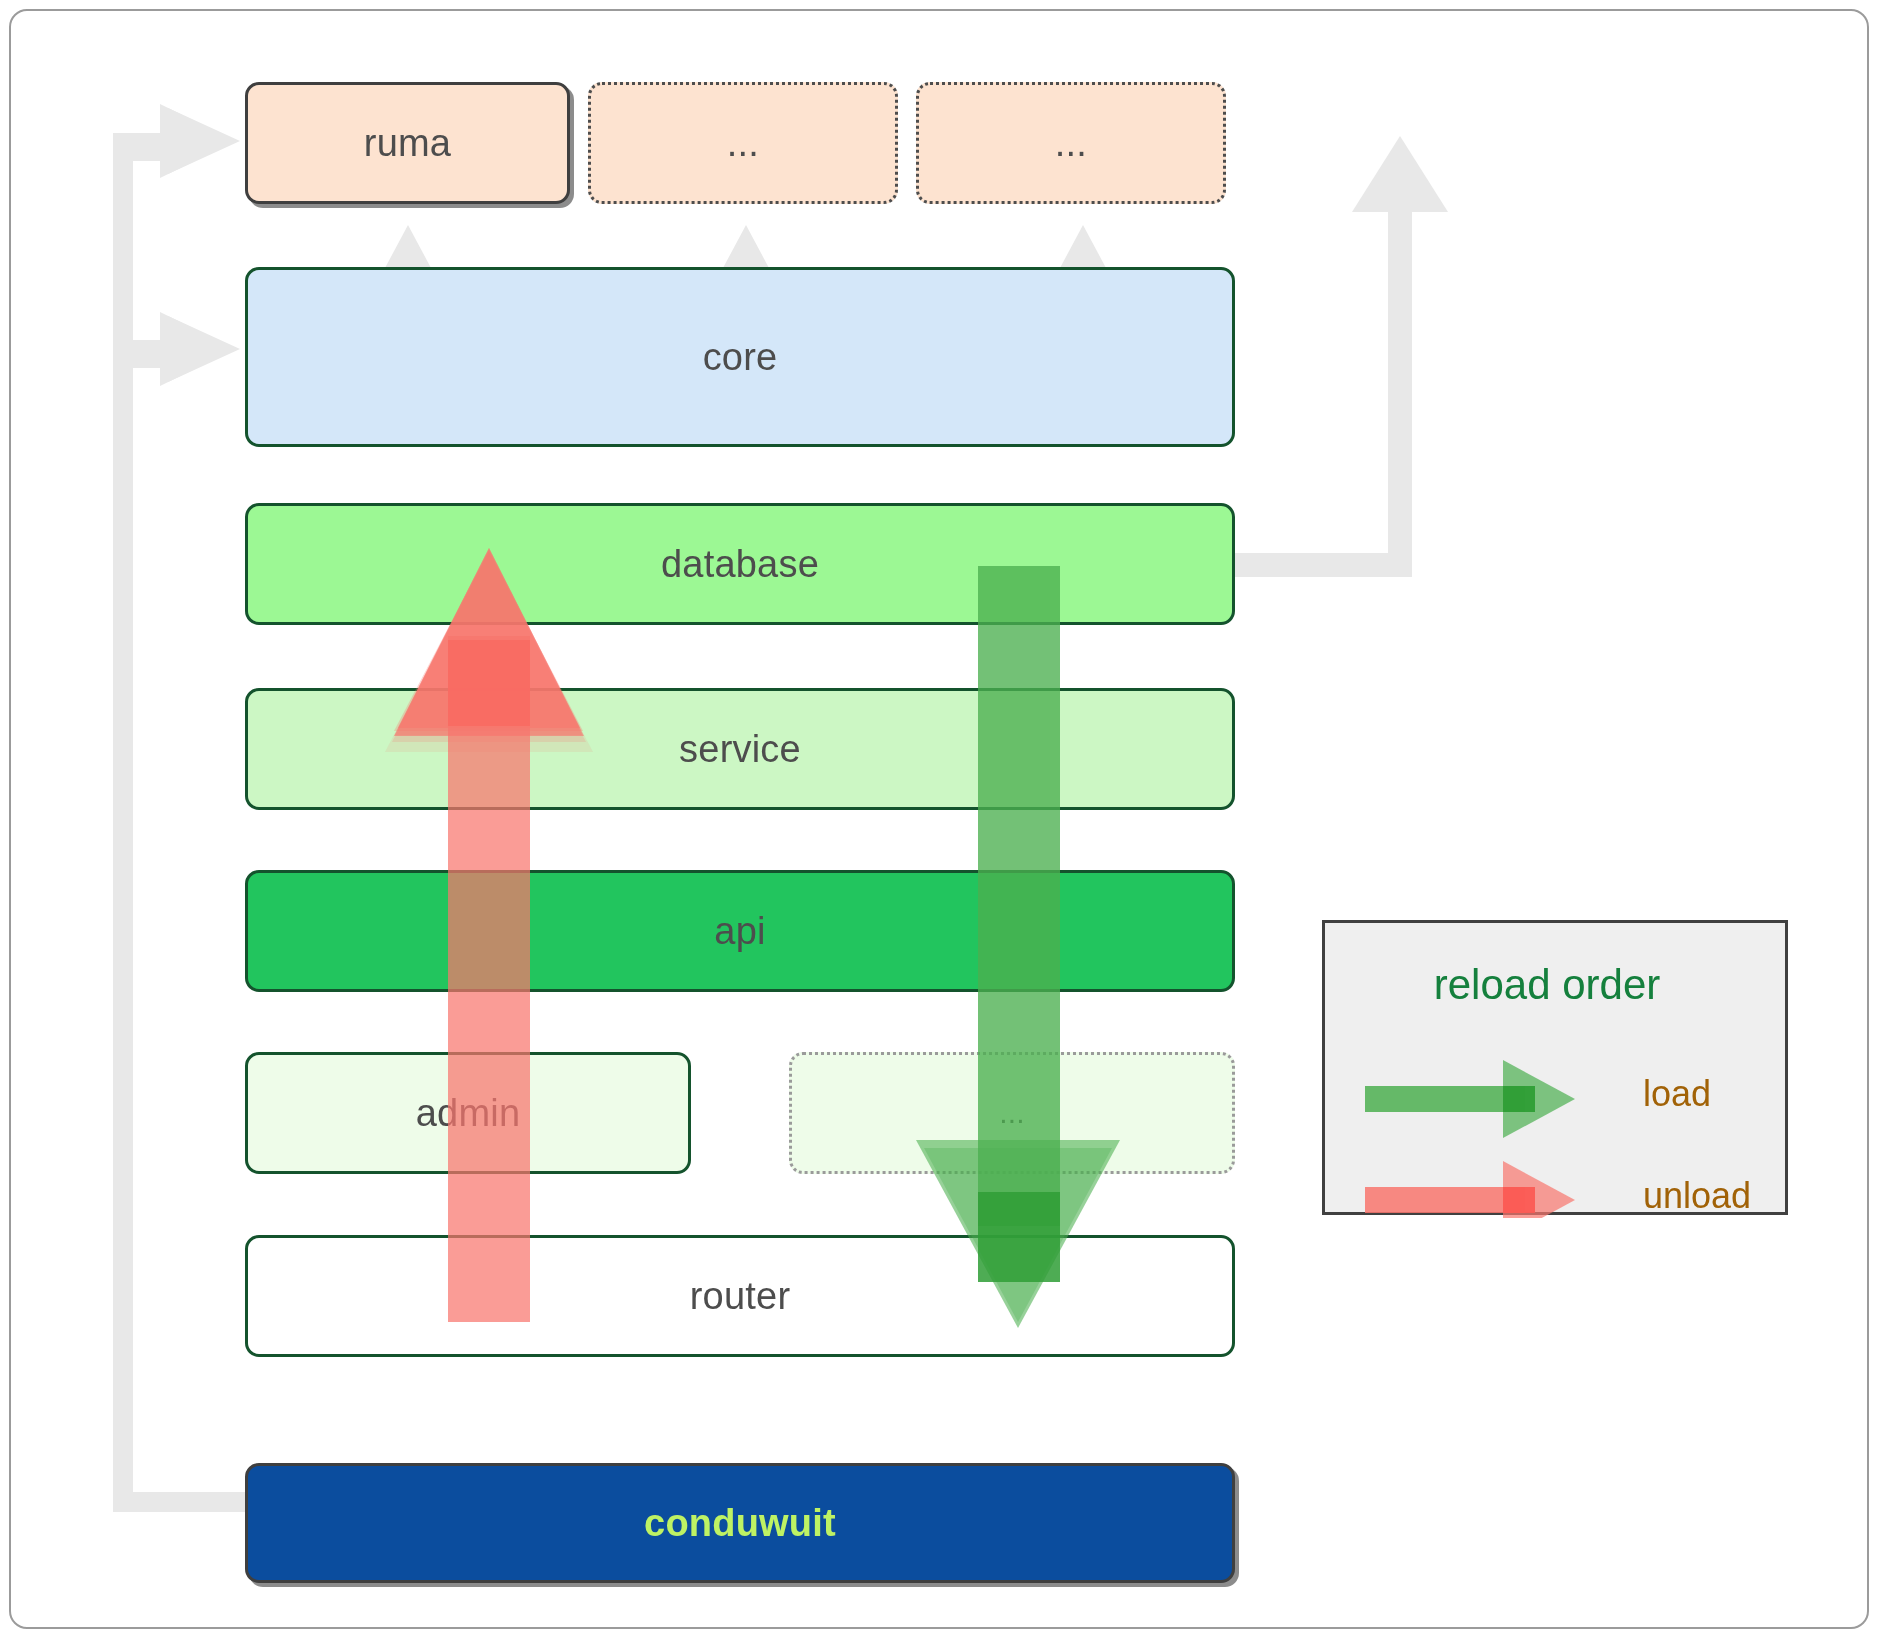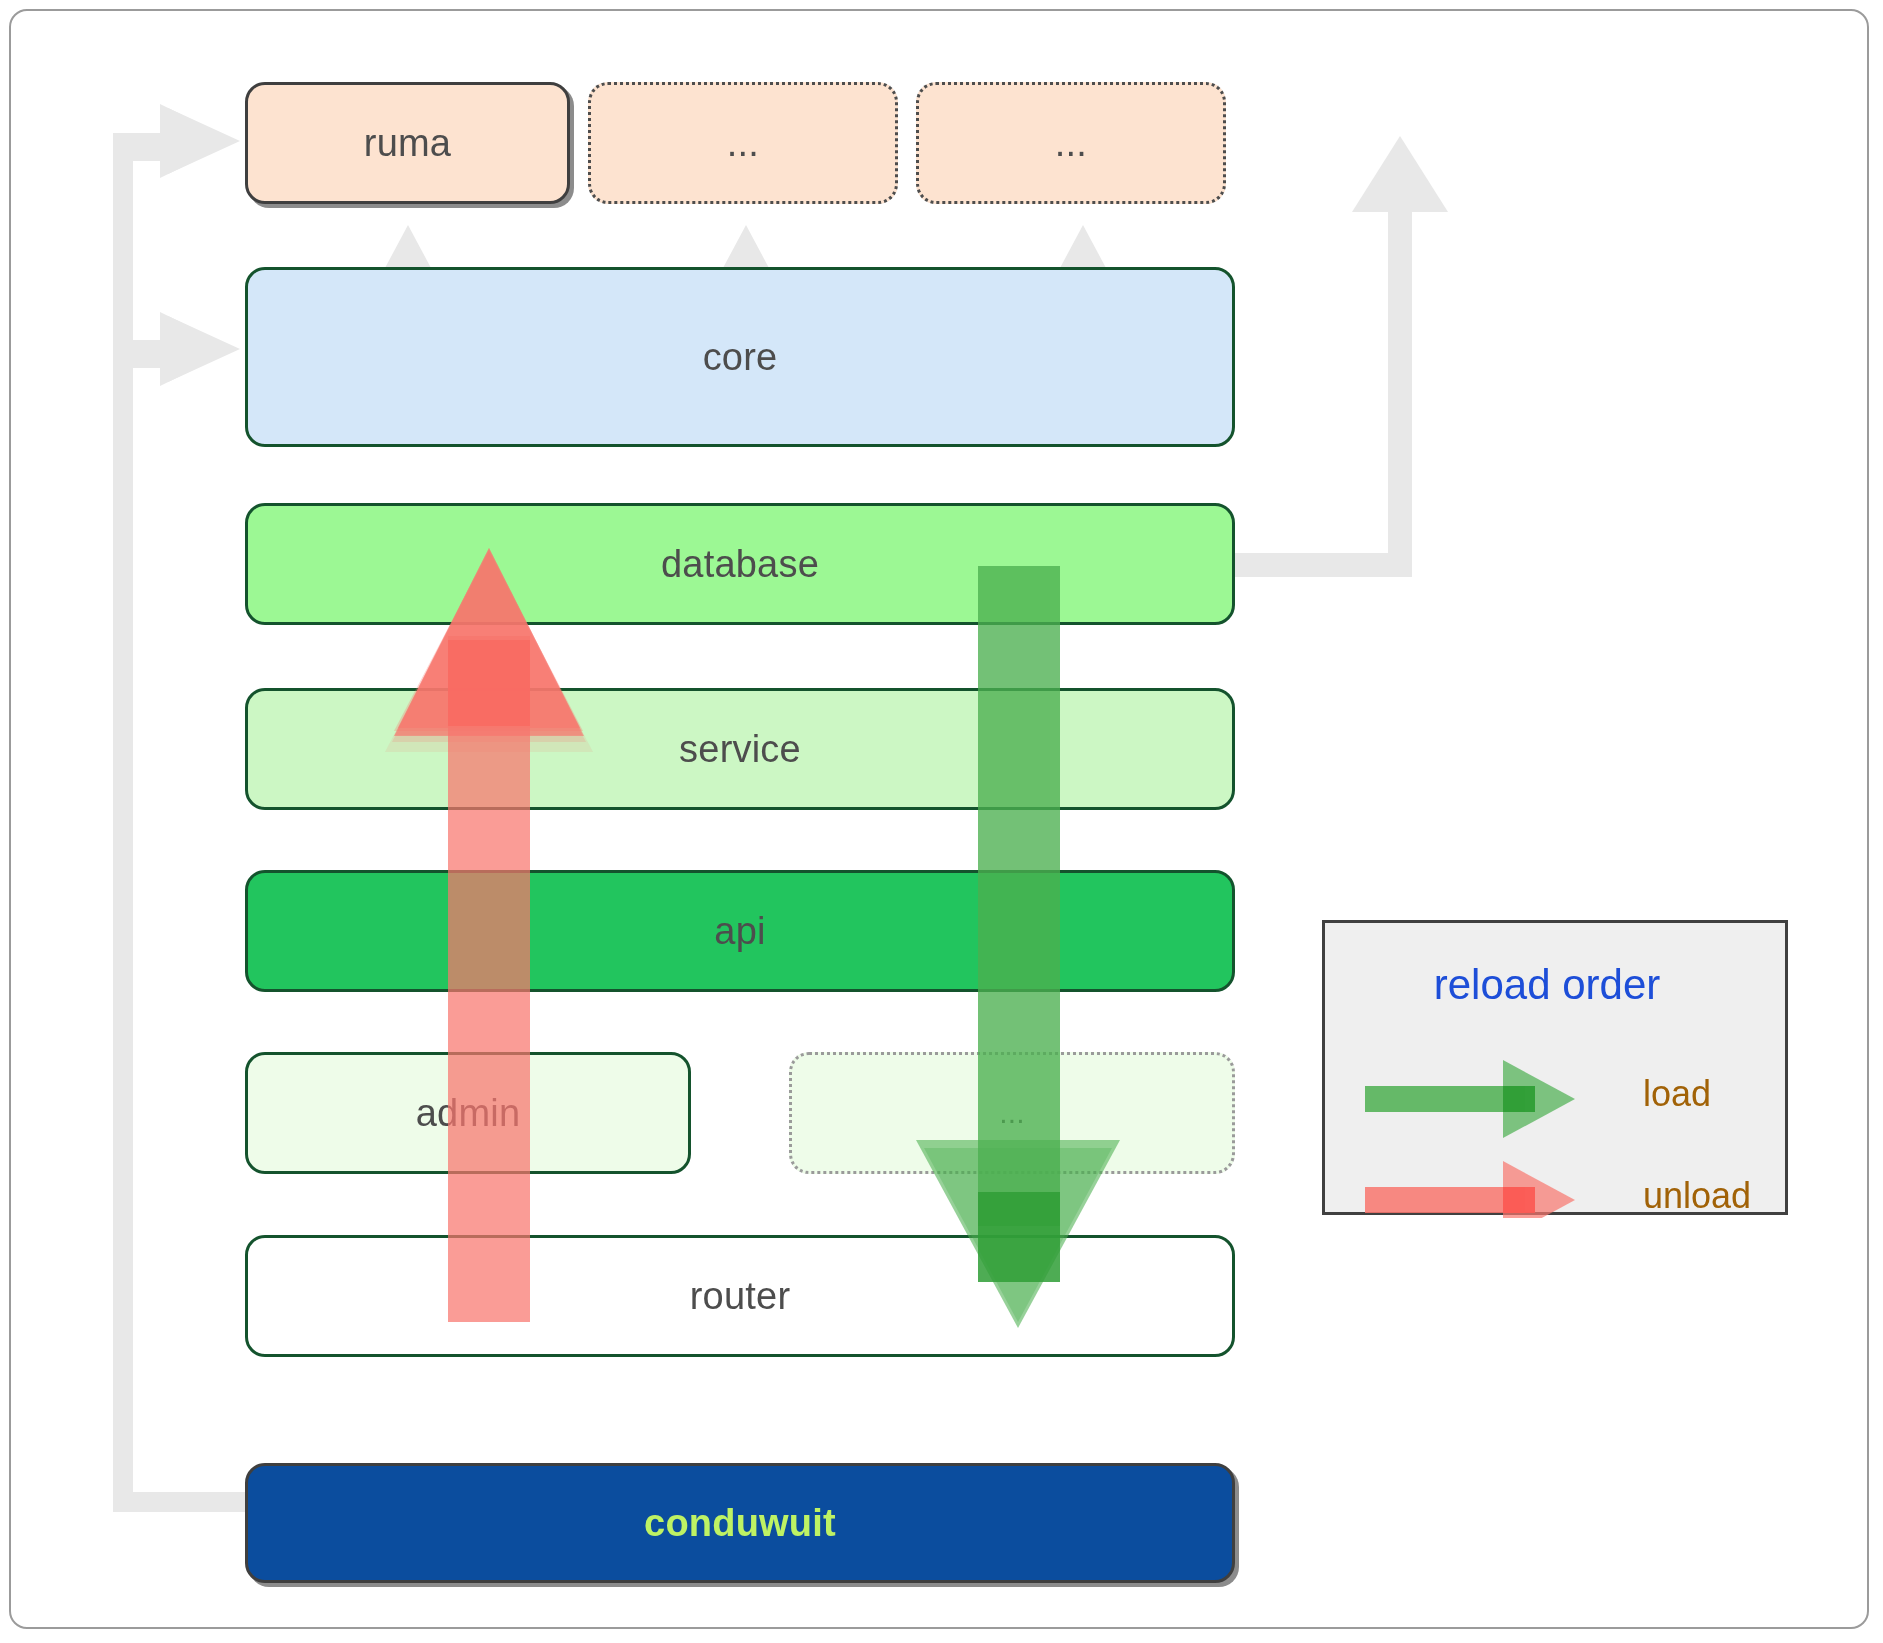--- a/index.html
+++ b/index.html
@@ -24,21 +24,21 @@
     border-radius: 18px;
     background: #ffffff;
     box-sizing: border-box;
   }
   .node {
     position: absolute;
     box-sizing: border-box;
     display: flex;
     align-items: center;
     justify-content: center;
-    border-radius: 20px;
+    border-radius: 14px;
     color: #4d4d4d;
     font-size: 38px;
     letter-spacing: 0.2px;
   }
   .node.solid    { border: 3px solid #3f3f3f; }
   .node.grayline { border: 3px solid #14532d; }
   .node.dotted   { border: 3px dotted #4d4d4d; }
   .node.dotted-gray { border: 3px dotted #9a9a9a; }
   .node.shadowed { box-shadow: 4px 4px 0 rgba(0,0,0,0.45); }
 
@@ -62,21 +62,21 @@
     background: #efefef;
     border: 3px solid #404040;
     box-sizing: border-box;
     z-index: 5;
   }
   #legend .legend-title {
     position: absolute;
     left: 0; right: 16px; top: 38px;
     text-align: center;
     font-size: 42px;
-    color: #1d4ed8;
+    color: #15803d;
   }
   #legend .legend-label {
     position: absolute;
     font-size: 36px;
     color: #a16207;
   }
   #legend .legend-label.load   { left: 318px; top: 150px; }
   #legend .legend-label.unload { left: 318px; top: 252px; }
 </style>
 </head>

